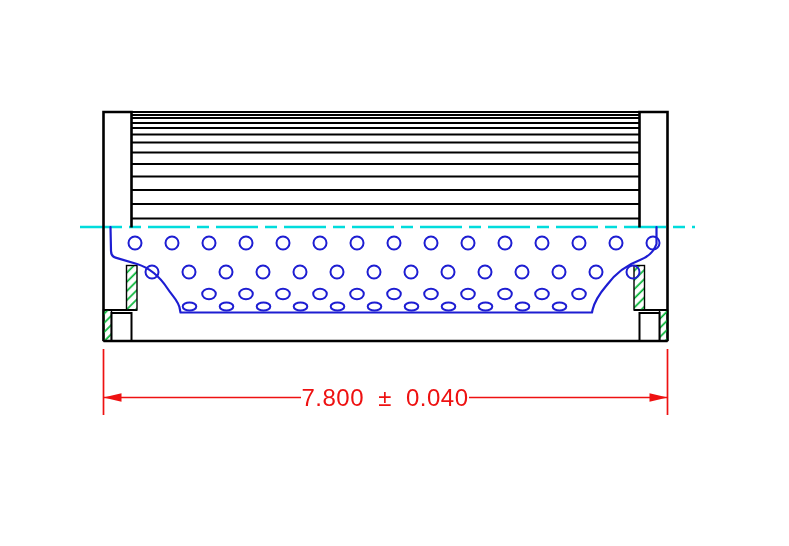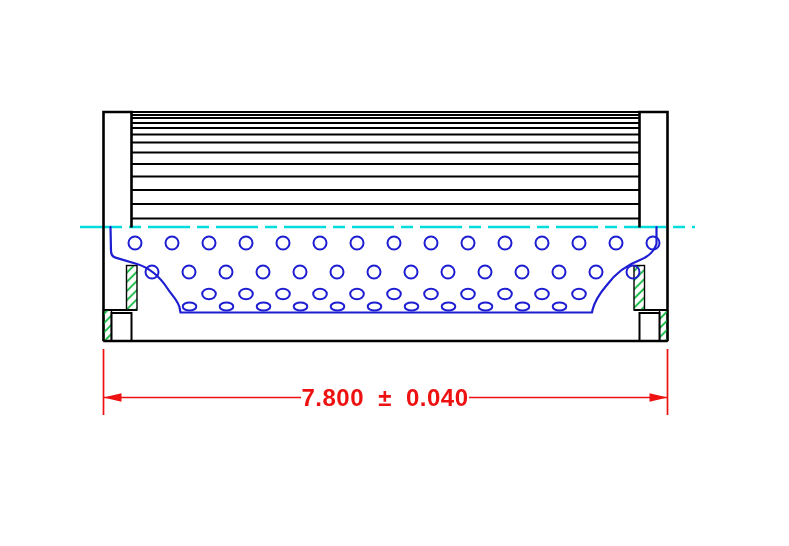--- a/index.html
+++ b/index.html
@@ -1,17 +1,17 @@
 <!DOCTYPE html>
 <html style="--outline_black: #000000; --core_blue: #1d1dd2; --centerline_cyan: #00dcdc; --dimension_red: #ee1111; --hatch_green: #00b432; --background: #ffffff;"><head>
 <meta charset="utf-8">
 <style>
   html,body{margin:0;padding:0;background:#ffffff;}
   .stage{position:relative;width:695px;height:546px;background:var(--background,#fff);overflow:hidden;
-         font-family:"Liberation Sans",sans-serif;font-weight:bold;}
+         font-family:"Liberation Sans",sans-serif;}
   svg{display:block;}
   .blk{stroke:var(--outline_black,#000);fill:none;}
   .w2{stroke-width:2;}
   .w25{stroke-width:2.6;}
   .blue{stroke:var(--core_blue,#1d1dd2);fill:none;stroke-width:2.2;stroke-linejoin:round;stroke-linecap:round;}
   .cyanline{stroke:var(--centerline_cyan,#00dcdc);stroke-width:2.4;fill:none;}
   .red{stroke:var(--dimension_red,#ee1111);stroke-width:1.7;fill:none;}
   .redfill{fill:var(--dimension_red,#ee1111);stroke:none;}
   .hatchrect{fill:url(#hatch-green);stroke:var(--outline_black,#000);stroke-width:1.4;}
   .whitebox{fill:#ffffff;stroke:var(--outline_black,#000);stroke-width:2;}

